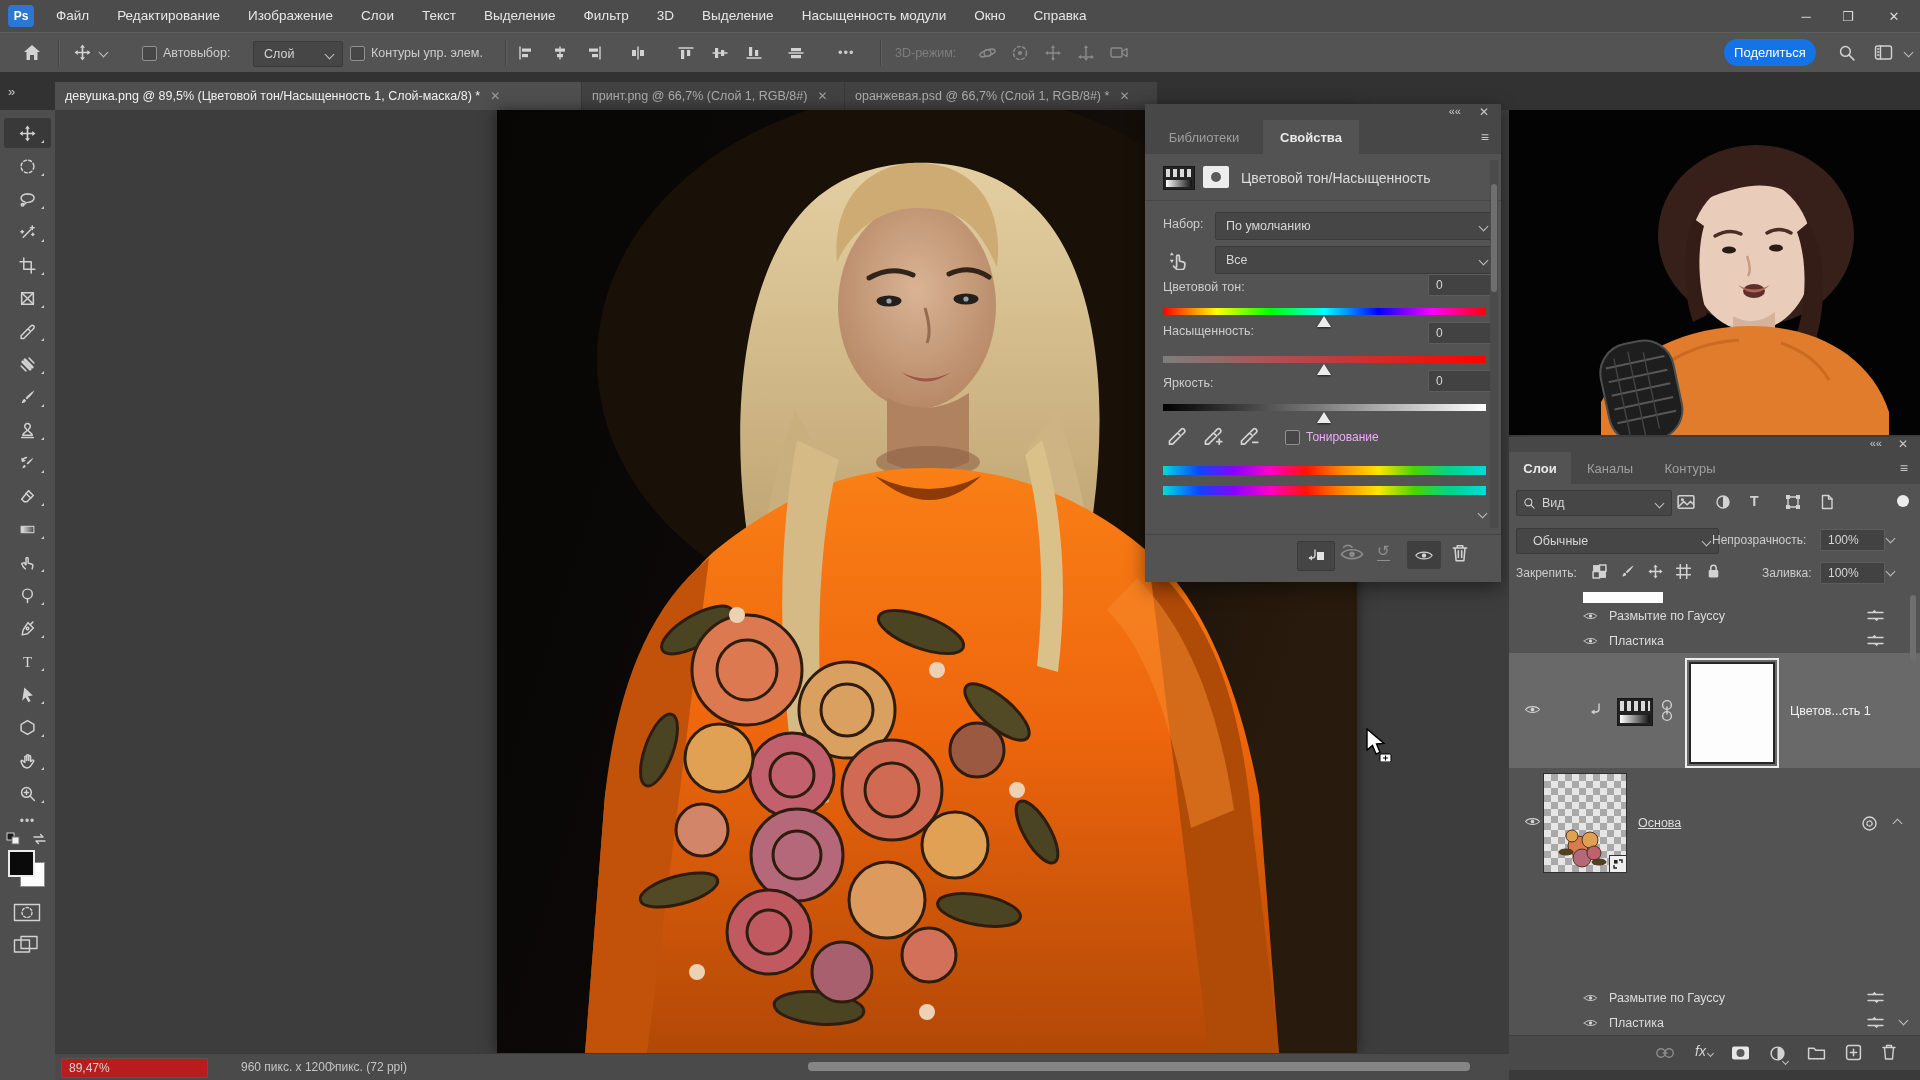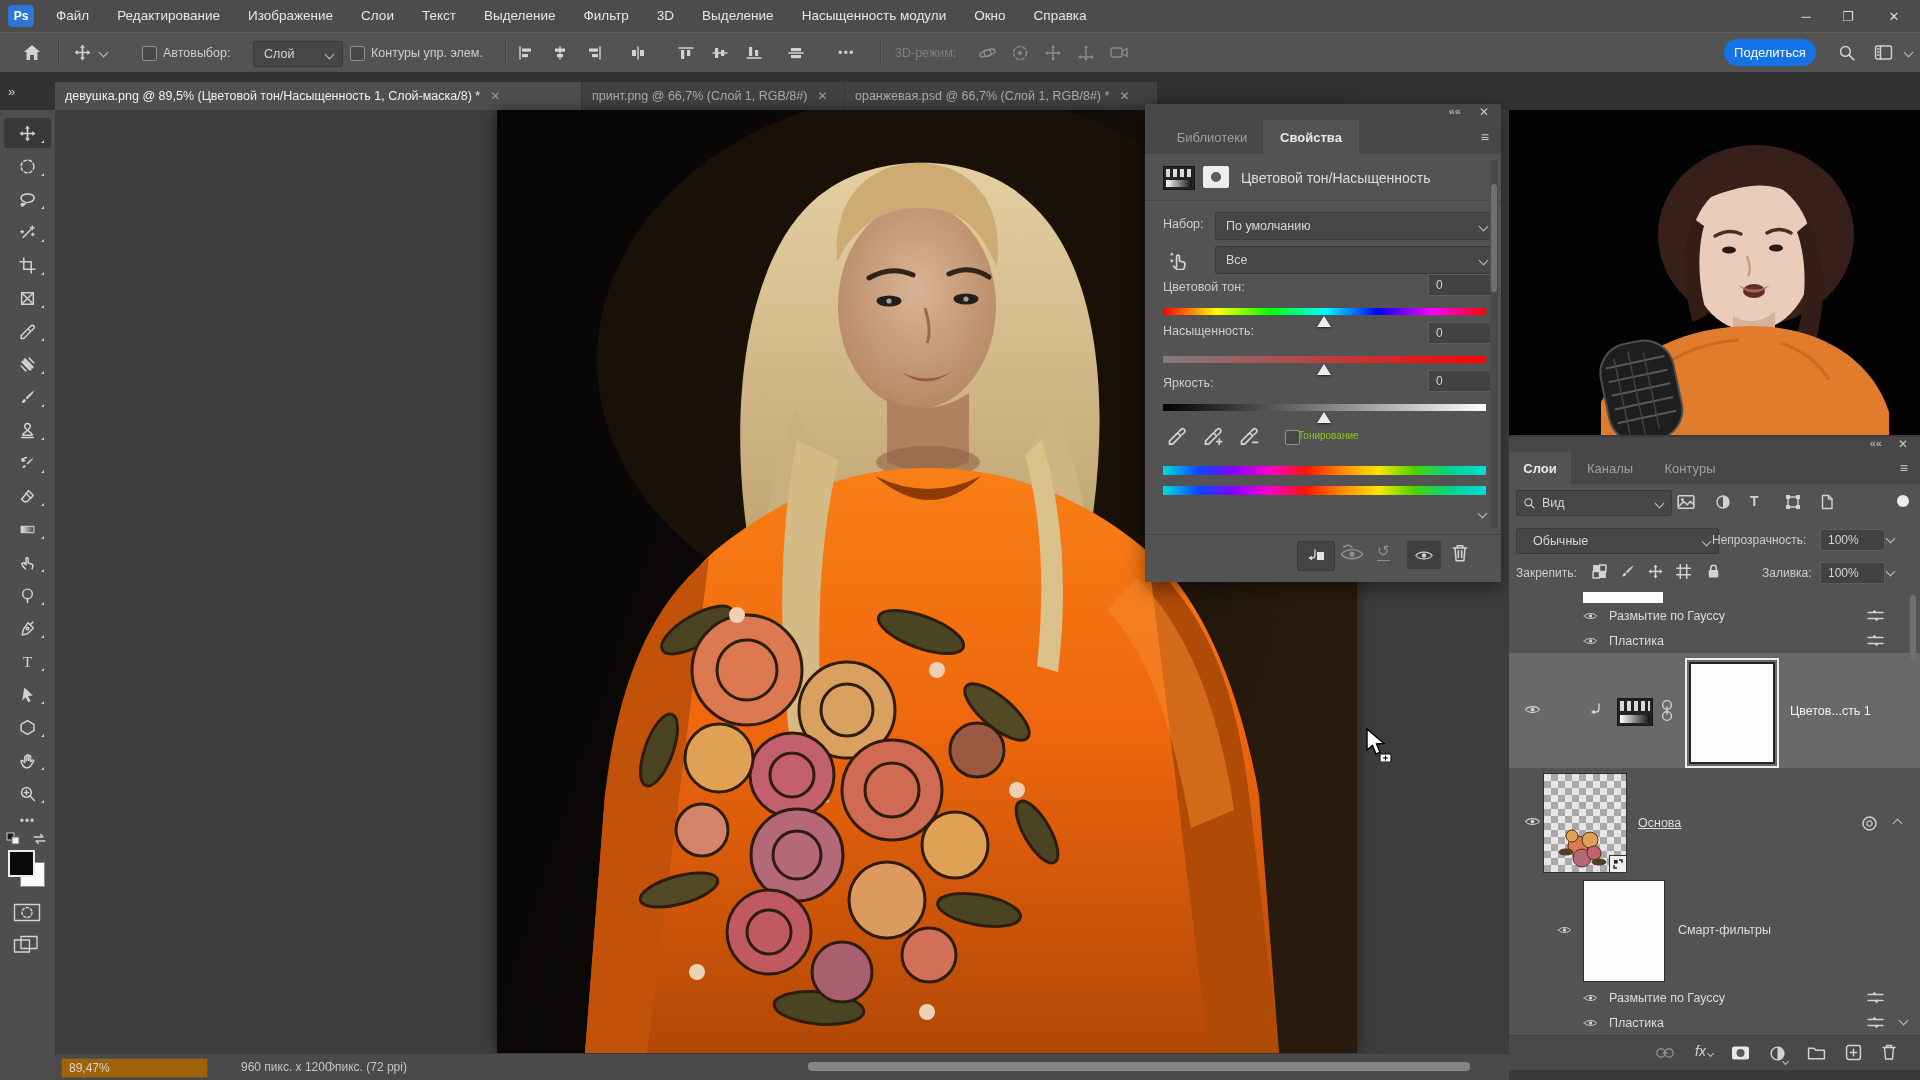--- a/index.html
+++ b/index.html
@@ -511,21 +511,21 @@
         </svg>
     </div>
   </div>
 
   <div class="s panel" style="left:1145px;top:104px;width:356px;height:478px">
     <div class="s phead" style="left:0;top:0;width:356px;height:16px">
       <span class="s glyph" style="right:40px;top:1px;font-size:11px">««</span>
       <span class="s glyph" style="right:12px;top:1px;font-size:12px">✕</span>
     </div>
     <div class="s phead" style="left:0;top:16px;width:356px;height:34px">
-      <div class="s ptab off" style="left:8px;top:0;width:118px;height:34px">
+      <div class="s ptab off" style="left:0;top:0;width:118px;height:34px">
           <span>Библиотеки</span>
         </div>
       <div class="s ptab on" style="left:118px;top:0;width:96px;height:34px;font-weight:bold">
           <span>Свойства</span>
         </div>
       <span class="s hamb" style="right:12px;top:9px">≡</span>
     </div>
 
     <div class="s hsicon" style="left:18px;top:62px;width:30px;height:22px">
         <i class="bars s"></i>
@@ -586,21 +586,21 @@
           <path class="ic" d="M11 12.5h4M13 10.5v4"></path>
         </svg>
       </div>
     <div class="s" style="left:94px;top:322px">
         <svg width="20" height="20" viewBox="0 0 16 16">
           <path class="ic" d="M9.5 4.5l2-2a1.8 1.8 0 0 1 2.5 2.5l-2 2M8.5 5.5 11 8 4.5 14.5H2V12z"></path>
           <path class="ic" d="M11 13h4"></path>
         </svg>
       </div>
     <div class="s cb" style="left:140px;top:326px"></div>
-    <div class="s" style="left:153px;top:326px;font-size:10px;color:#84cc16">Тонирование</div>
+    <div class="s" style="left:161px;top:326px;font-size:12px;color:#f0abfc">Тонирование</div>
 
     <div class="s grad-ramp" style="left:18px;top:362px;width:323px;height:9px"></div>
     <div class="s grad-ramp" style="left:18px;top:382px;width:323px;height:9px"></div>
     <span class="s chev" style="left:334px;top:406px"></span>
 
     <div class="s" style="left:345px;top:56px;width:8px;height:368px;background:#4b4b4b">
       <div class="scrollthumb s" style="left:1px;top:24px;width:6px;height:108px"></div>
     </div>
 
     <div class="s" style="left:0;top:430px;width:356px;height:1px;background:#444"></div>
@@ -856,30 +856,20 @@
         <span class="s lname" style="left:129px;top:46px;text-decoration:underline">Основа</span>
         <div class="s" style="left:352px;top:45px">
             <svg width="17" height="17" viewBox="0 0 17 17">
               <circle class="ic" cx="8.5" cy="8.5" r="6.5"></circle>
               <circle class="ic" cx="8.5" cy="8.5" r="2.6" stroke-dasharray="1.6 1.4"></circle>
             </svg>
           </div>
         <span class="s chev up" style="left:385px;top:50px"></span>
       </div>
 
-      <div class="s" style="left:0;top:285px;width:411px;height:106px">
-        <div class="s" style="left:48px;top:48px">
-            <svg width="15" height="10" viewBox="0 0 22 14">
-              <path class="ic" d="M2 7c3.6-5 14.4-5 18 0-3.6 5-14.4 5-18 0Z"></path>
-              <circle class="icf" cx="11" cy="7" r="2.4"></circle>
-            </svg>
-          </div>
-        <div class="s" style="left:74px;top:3px;width:80px;height:100px;background:#fdfdfd;border:1px solid #2f2f2f"></div>
-        <span class="s lname" style="left:169px;top:46px">Смарт-фильтры</span>
-      </div>
       <div class="s row" style="left:0;top:393px;width:411px;height:25px">
         <div class="eyecell" style="margin-left:68px">
             <svg width="15" height="10" viewBox="0 0 22 14">
               <path class="ic" d="M2 7c3.6-5 14.4-5 18 0-3.6 5-14.4 5-18 0Z"></path>
               <circle class="icf" cx="11" cy="7" r="2.4"></circle>
             </svg>
           </div>
         <span class="lname" style="margin-left:6px">Размытие по Гауссу</span>
         <span style="margin-left:auto;margin-right:36px">
             <svg width="17" height="13" viewBox="0 0 17 13">
@@ -946,21 +936,21 @@
       <div class="s" style="left:372px;top:7px">
           <svg width="16" height="18" viewBox="0 0 16 18">
             <path class="ic" d="M2 4.5h12M5.5 4.5v-2h5v2M3.5 4.5l1 11.5h7l1-11.5"></path>
           </svg>
         </div>
     </div>
     <div class="s" style="left:0;top:633px;width:411px;height:10px;background:#3a3a3a"></div>
   </div>
 
   <div class="s" style="left:55px;top:1053px;width:1454px;height:27px;background:#4a4a4a;border-top:1px solid #3a3a3a">
-    <div class="s vb" style="left:6px;top:4px;width:138px;height:18px;background:#a16207;border-color:#555">
+    <div class="s vb" style="left:6px;top:4px;width:138px;height:18px;background:#b91c1c;border-color:#555">
         <span>89,47%</span>
       </div>
     <div class="s" style="left:186px;top:6px;font-size:12px;color:#c5c5c5">960 пикс. x 1200 пикс. (72 ppi)</div>
     <span class="s chev right" style="left:272px;top:9px"></span>
     <span class="s" style="left:296px;top:4px;color:#7d7d7d;font-size:12px">‹</span>
     <div class="s" style="left:753px;top:8px;width:662px;height:9px;background:#858585;border-radius:4px"></div>
   </div>
 
 </div>
 

